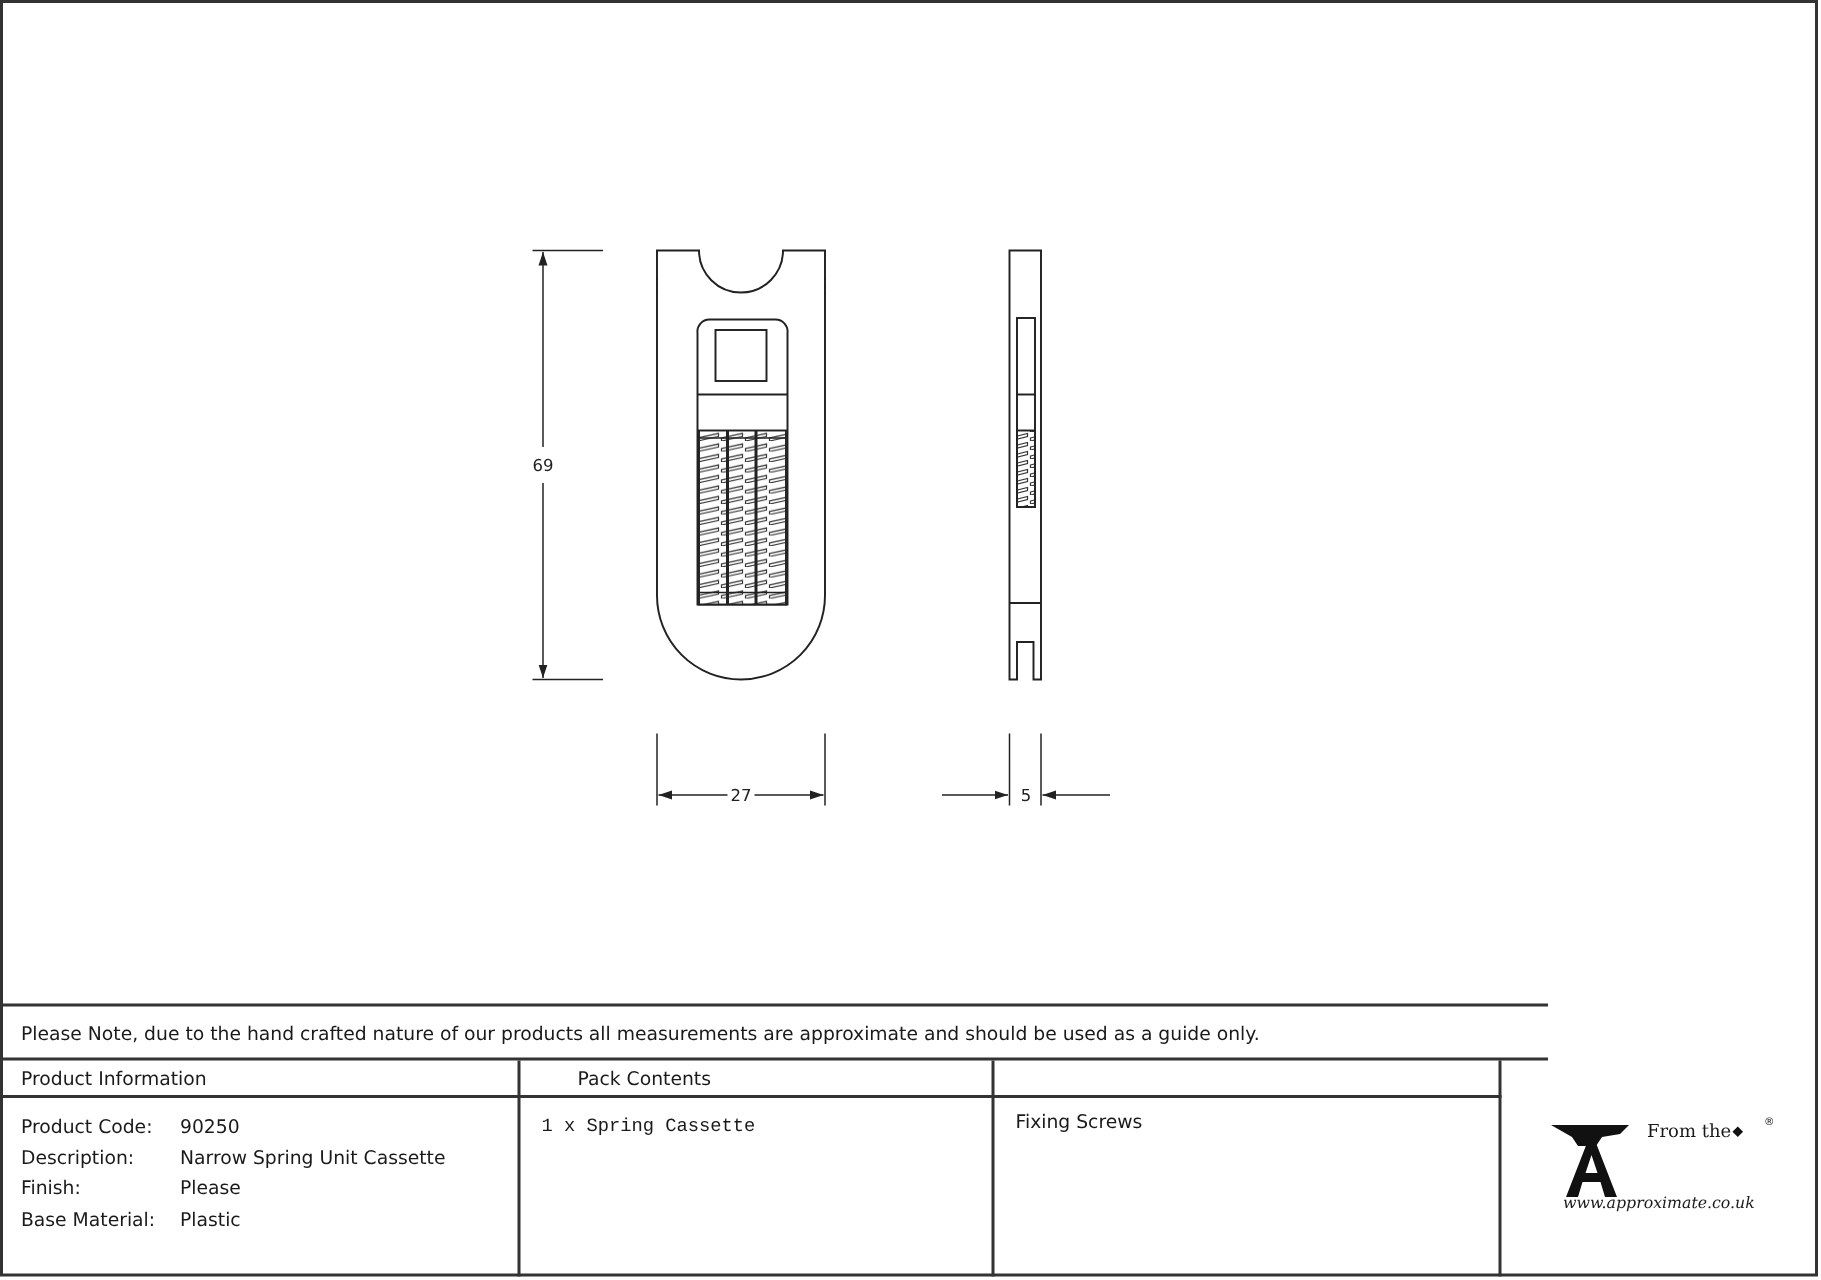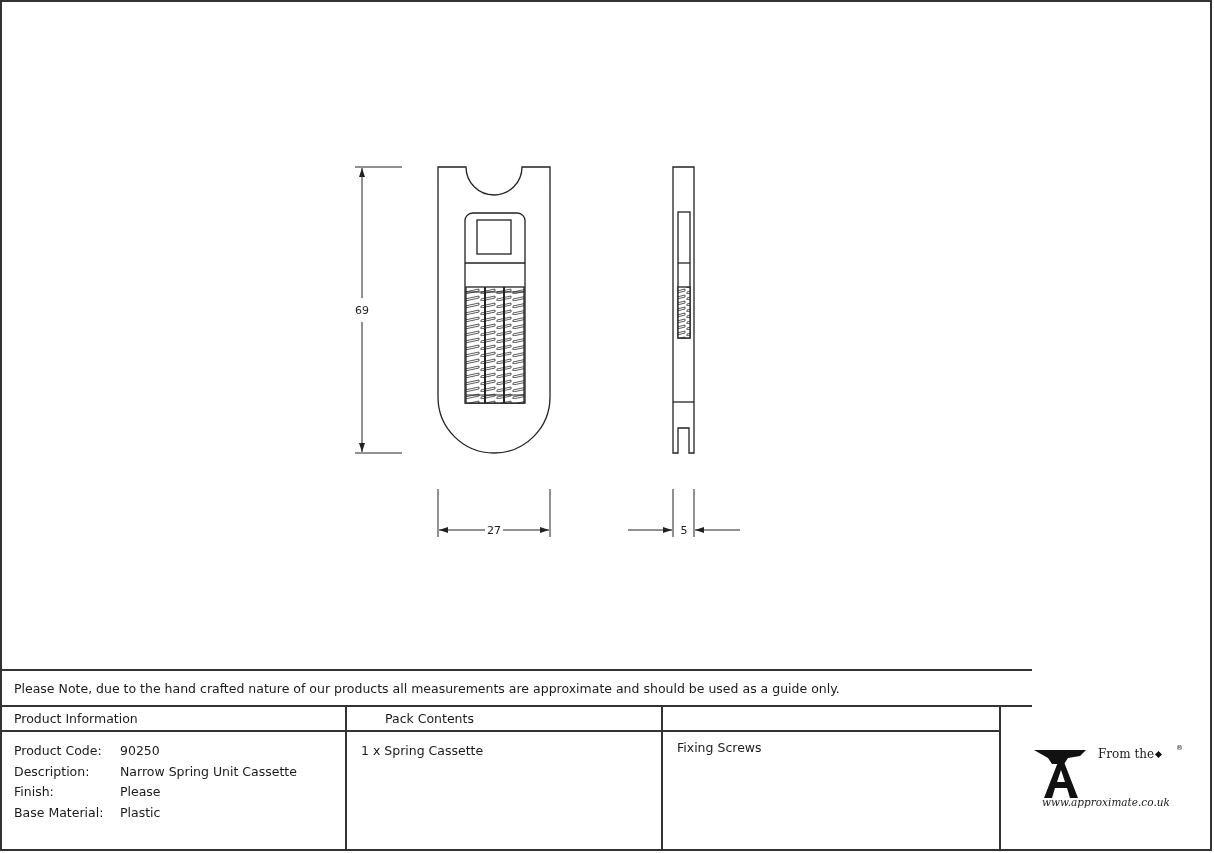--- a/index.html
+++ b/index.html
@@ -119,21 +119,21 @@
     <div class="info-row">
       <span class="info-key">Base Material:</span>
       <span>Plastic</span>
     </div>
   </div>
 </div>
 
 <div class="cell" style="left:347px; top:707px; width:314px; height:24px;margin-left:24px;">
   <span class="hdr">Pack Contents</span>
 </div>
-<div class="cell" style="left:347px; top:731px; width:346px; height:120px;">
+<div class="cell" style="left:347px; top:731px; width:346px; height:120px;font-family:Liberation Mono, monospace;">
   <div class="info-grid">
     <div>1 x Spring Cassette</div>
   </div>
 </div>
 
 <div class="cell" style="left:663px; top:707px; width:336px; height:24px;margin-top:29px;">
   <span class="hdr">Fixing Screws</span>
 </div>
 <div class="cell" style="left:663px; top:731px; width:336px; height:120px;"></div>
 

